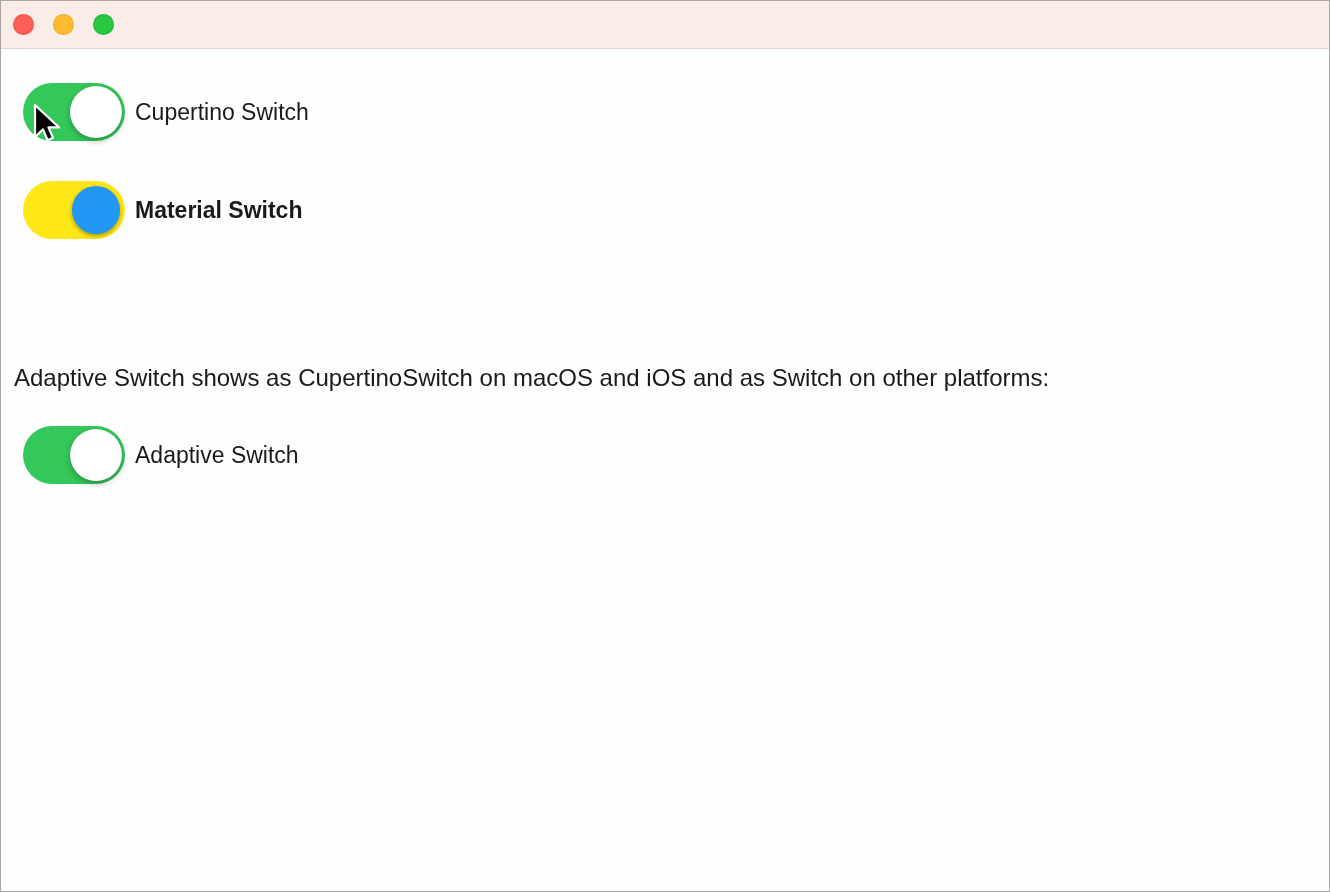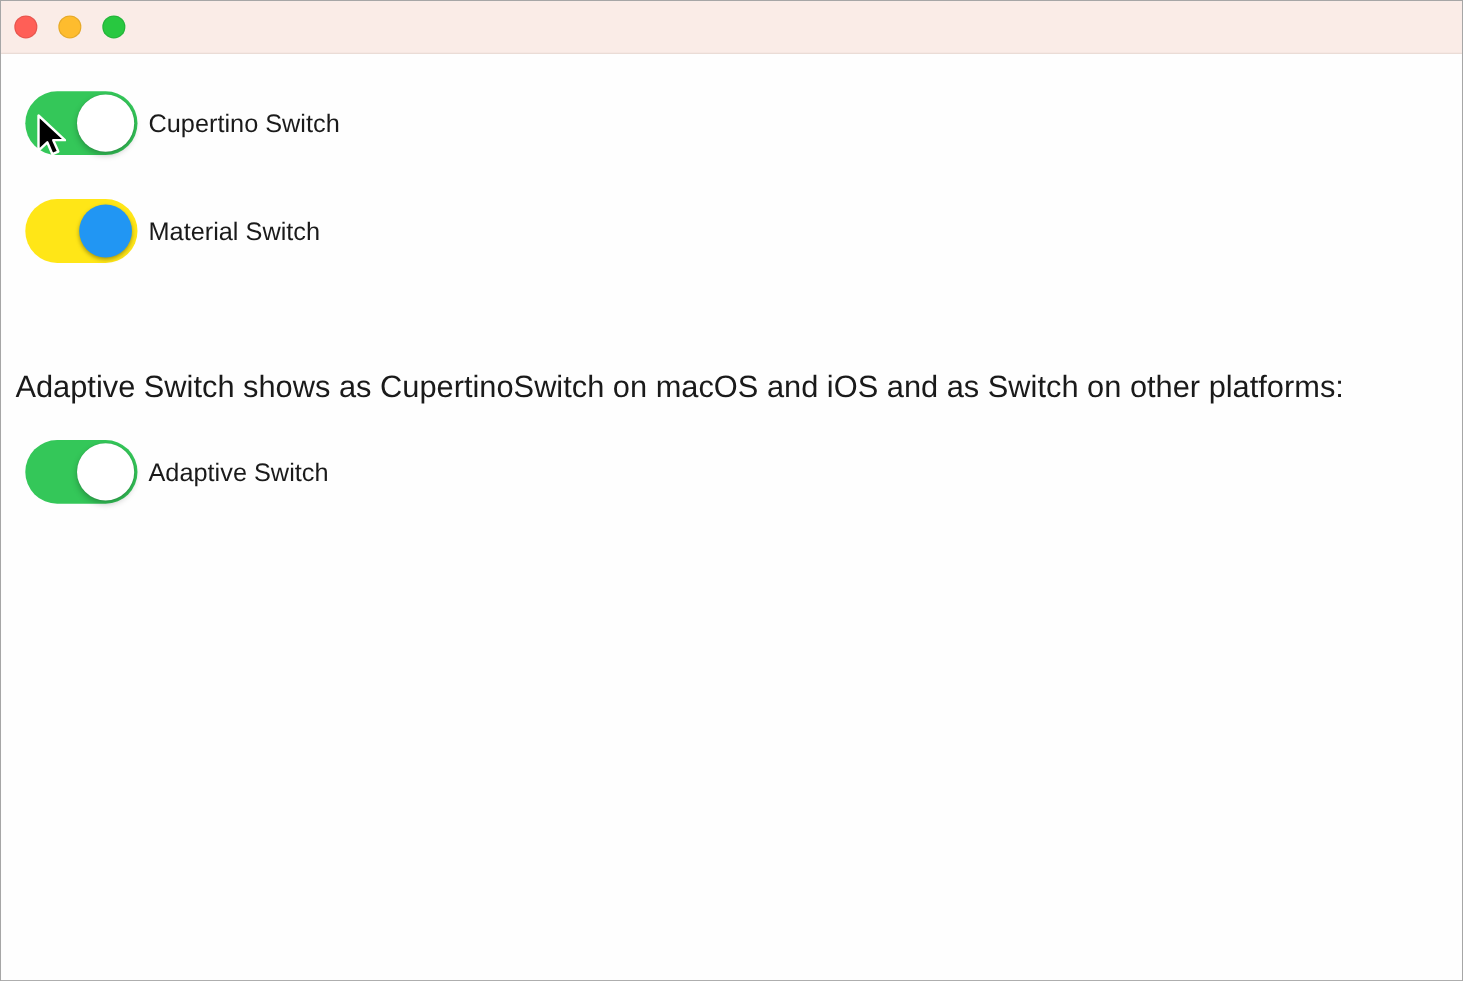--- a/index.html
+++ b/index.html
@@ -38,21 +38,21 @@
     overflow: hidden;
     background: #fefefe;
   }
 
   .row {
     display: flex;
     align-items: center;
     margin-left: 22px;
   }
   .row-1 { margin-top: 34px; }
-  .row-2 { margin-top: 40px; }
+  .row-2 { margin-top: 40px; font-weight: bold; }
   .row-3 { margin-top: 28px; }
 
   .switch {
     position: relative;
     width: 102px;
     height: 58px;
     border-radius: 29px;
     flex: none;
     cursor: pointer;
   }
@@ -72,23 +72,23 @@
   }
 
   .switch-label {
     margin-left: 10px;
     font-size: 23px;
     color: #1a1a1a;
     white-space: nowrap;
   }
 
   .description {
-    margin-top: 93px;
+    margin-top: 119px;
     margin-left: 13px;
-    font-size: 28px;
+    font-size: 24px;
     line-height: 40px;
     color: #1a1a1a;
     white-space: nowrap;
     overflow: hidden;
   }
 
   .cursor {
     position: absolute;
     left: 28px;
     top: 102px;

